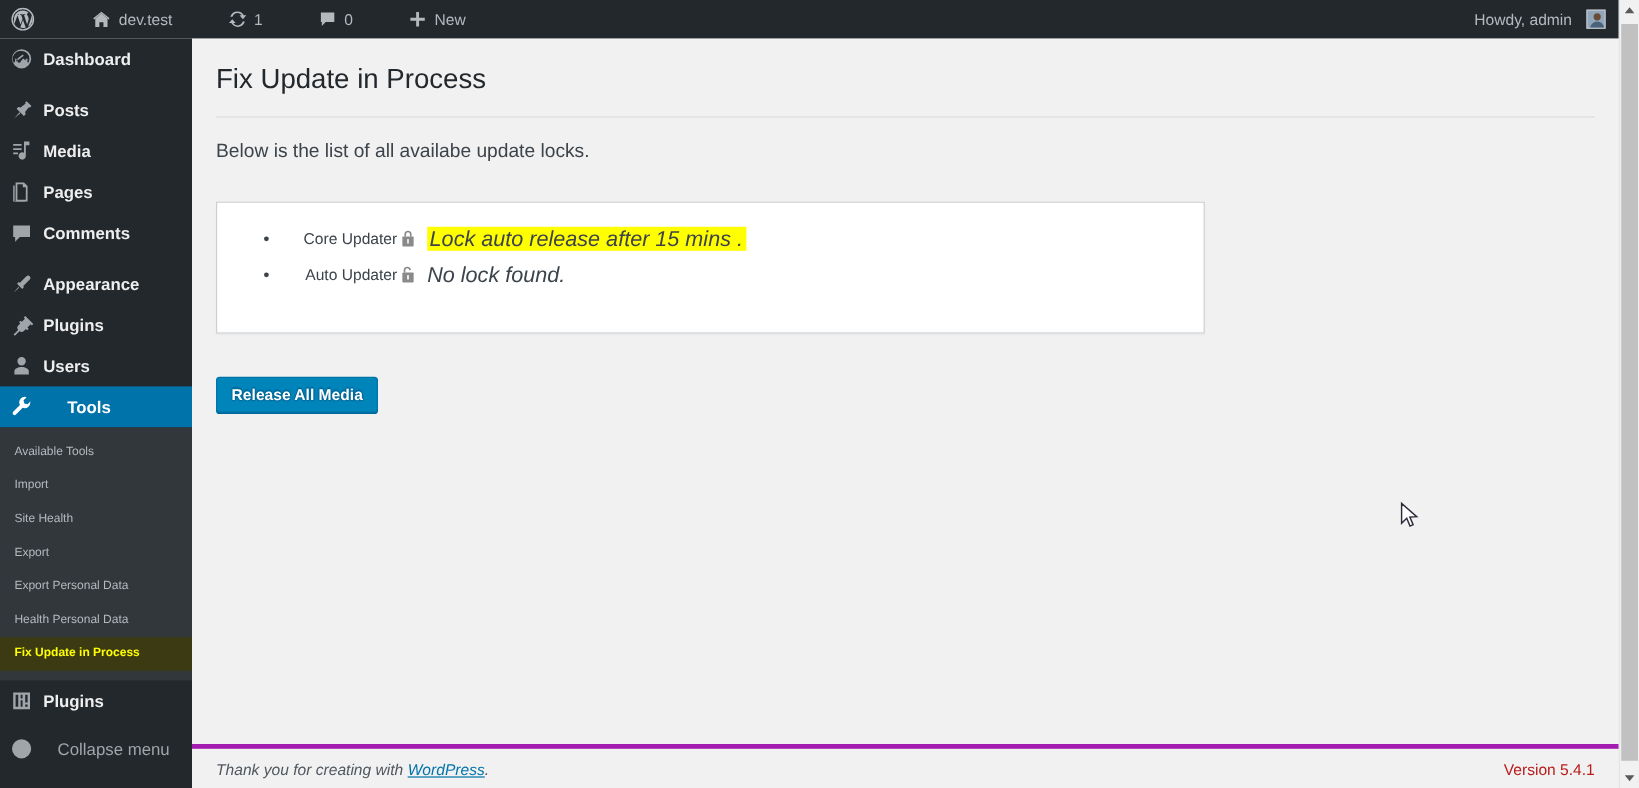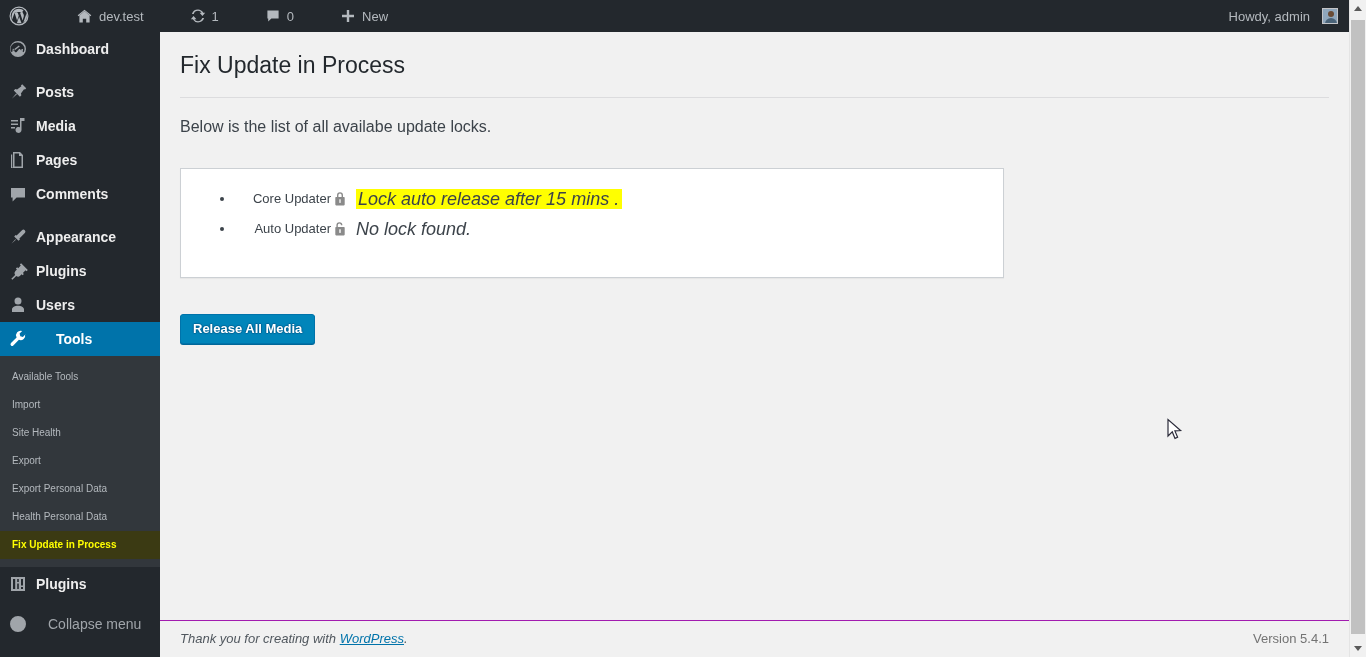--- a/index.html
+++ b/index.html
@@ -275,39 +275,39 @@
     text-shadow: 0 -1px 1px #006799, 1px 0 1px #006799, 0 1px 1px #006799, -1px 0 1px #006799;
   }
 
   
   #wpfooter {
     position: absolute;
     left: 160px;
     bottom: 0;
     width: 1189px;
     height: 37px;
-    border-top: 1px solid #a21caf;
+    border-top: 4px solid #a21caf;
     background: #f1f1f1;
     font-size: 13px;
     color: #50575e;
     padding: 10px 20px 0 20px;
     z-index: 15;
   }
   #footer-left {
     float: left;
     font-style: italic;
   }
   #footer-left a {
     color: #0073aa;
     text-decoration: underline;
   }
   #footer-right {
     float: right;
     font-style: normal;
-    color: #737373;
+    color: #b91c1c;
   }
 
   
   #scrollbar {
     position: absolute;
     top: 0; right: 0;
     width: 17px;
     height: 657px;
     background: #f1f1f1;
     border-left: 1px solid #e4e4e4;

